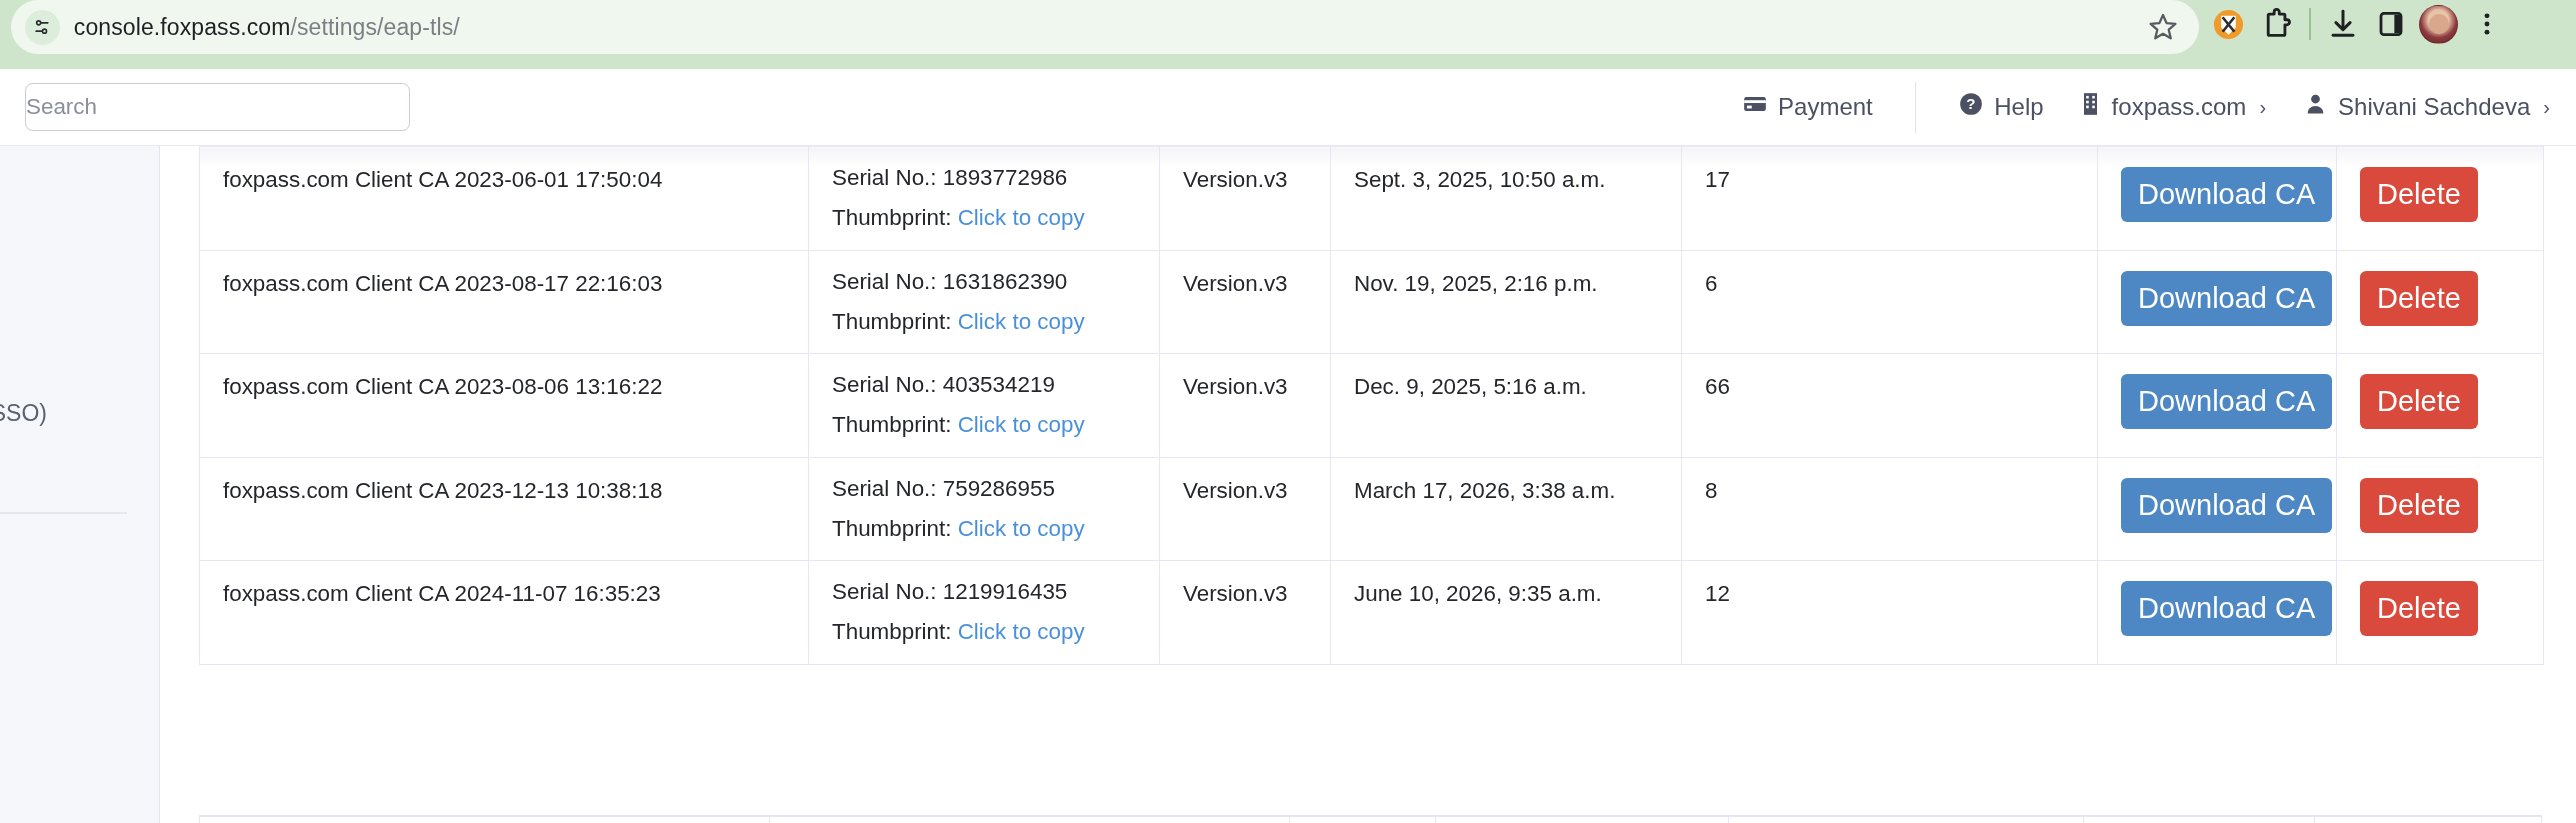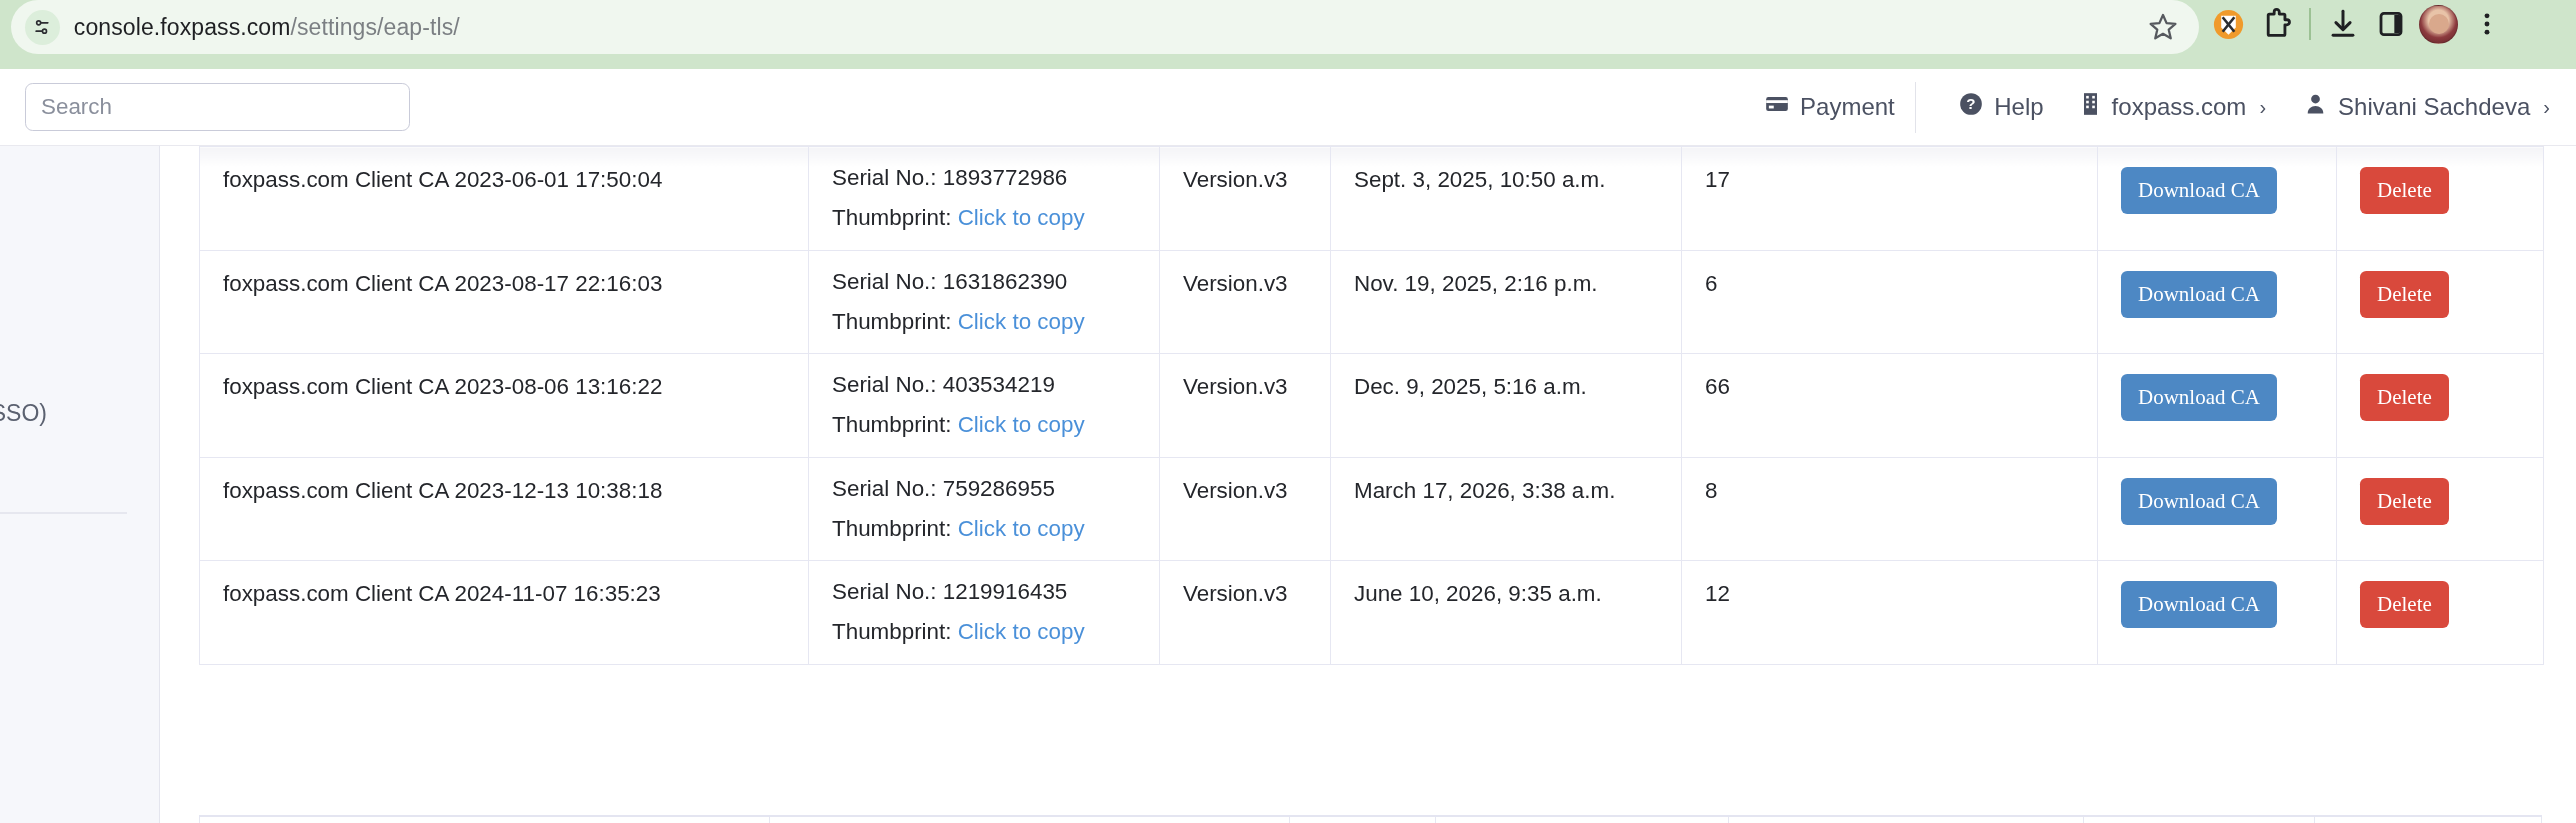--- a/index.html
+++ b/index.html
@@ -74,34 +74,34 @@
     border-bottom: 0.8px solid #e9e9ef;
     display: flex; align-items: center;
   }
   #search-input {
     margin-left: 25px;
     width: 385px; height: 48px;
     border: 0.8px solid #c9cbd9;
     border-radius: 7.7px;
     font-size: 22.4px;
     font-family: "Liberation Sans", sans-serif;
-    padding: 0 15px;
+    padding: 0 0;
     color: #3a3f4b;
     background: #fff;
     outline: none;
   }
   #search-input::placeholder { color: #8a8f9c; }
 
   #header-nav {
     margin-left: auto; margin-right: 26px;
     display: flex; align-items: center;
     color: #4b5162; font-size: 24px;
   }
   .hdr-item { display: flex; align-items: center; gap: 10px; white-space: nowrap; }
-  #payment-item { margin-right: 20px; }
+  #payment-item { margin-right: 42px; }
   #hdr-divider { width: 1.5px; height: 51px; background: #e2e3ea; margin-right: 42px; }
   #help-item { margin-right: 35px; }
   #org-item { margin-right: 37px; }
   .chev { font-size: 20px; color:#4b5162; margin-left: 3.1px; }
 
   
   #page-body {
     position: absolute; top: 146px; left: 0;
     width: 2576px; height: 677px;
     background: #ffffff;
@@ -159,22 +159,22 @@
   .col-del   { width: 207px; }
 
   .meta-line { line-height: 1.0; }
   .meta-line + .meta-line { margin-top: 17.7px; }
   .copy-link { color: #4a90d9; cursor: pointer; }
 
   .btn {
     display: inline-block;
     border: none; border-radius: 6.2px;
     color: #fff;
-    font-family: Liberation Serif, serif;
-    font-size: 21px;
+    font-family: Liberation Sans, sans-serif;
+    font-size: 29px;
     line-height: 1;
     padding: 13px 17px;
     cursor: pointer;
     white-space: nowrap;
   }
   .btn-primary { background: #4d88c4; }
   .btn-danger  { background: #d9493c; }
   .cell-btn { padding-top: 17px; }
 
   

